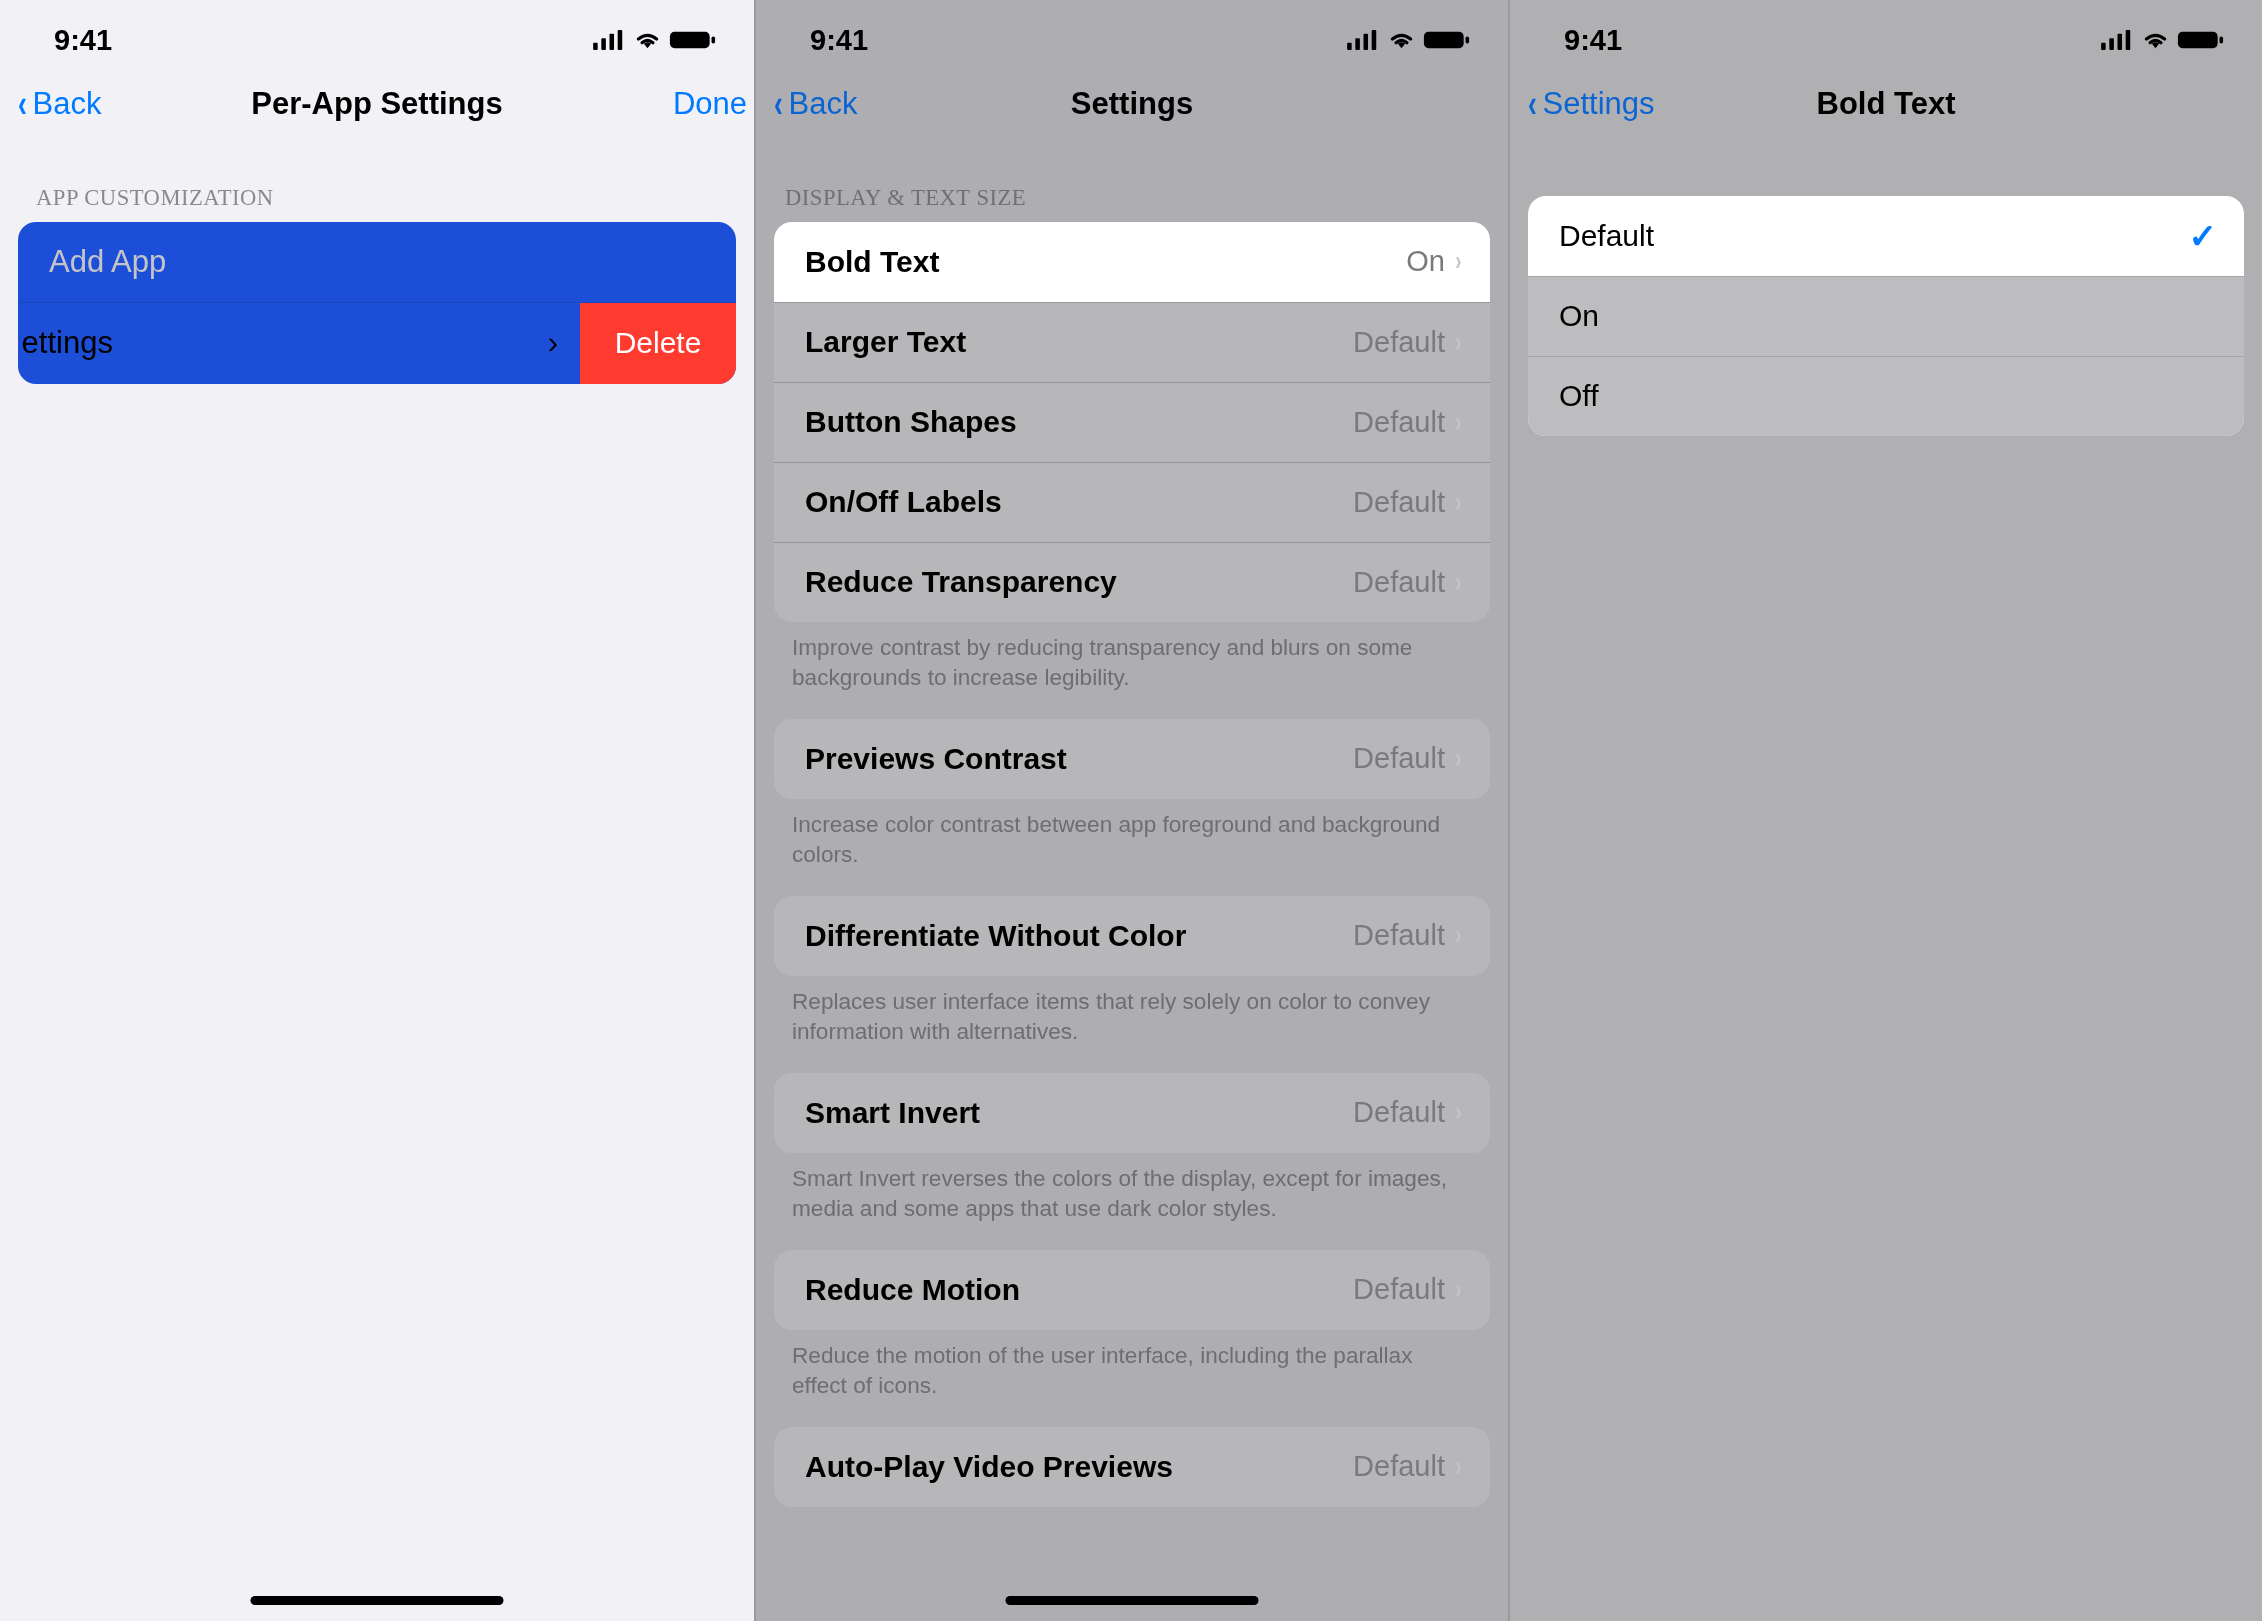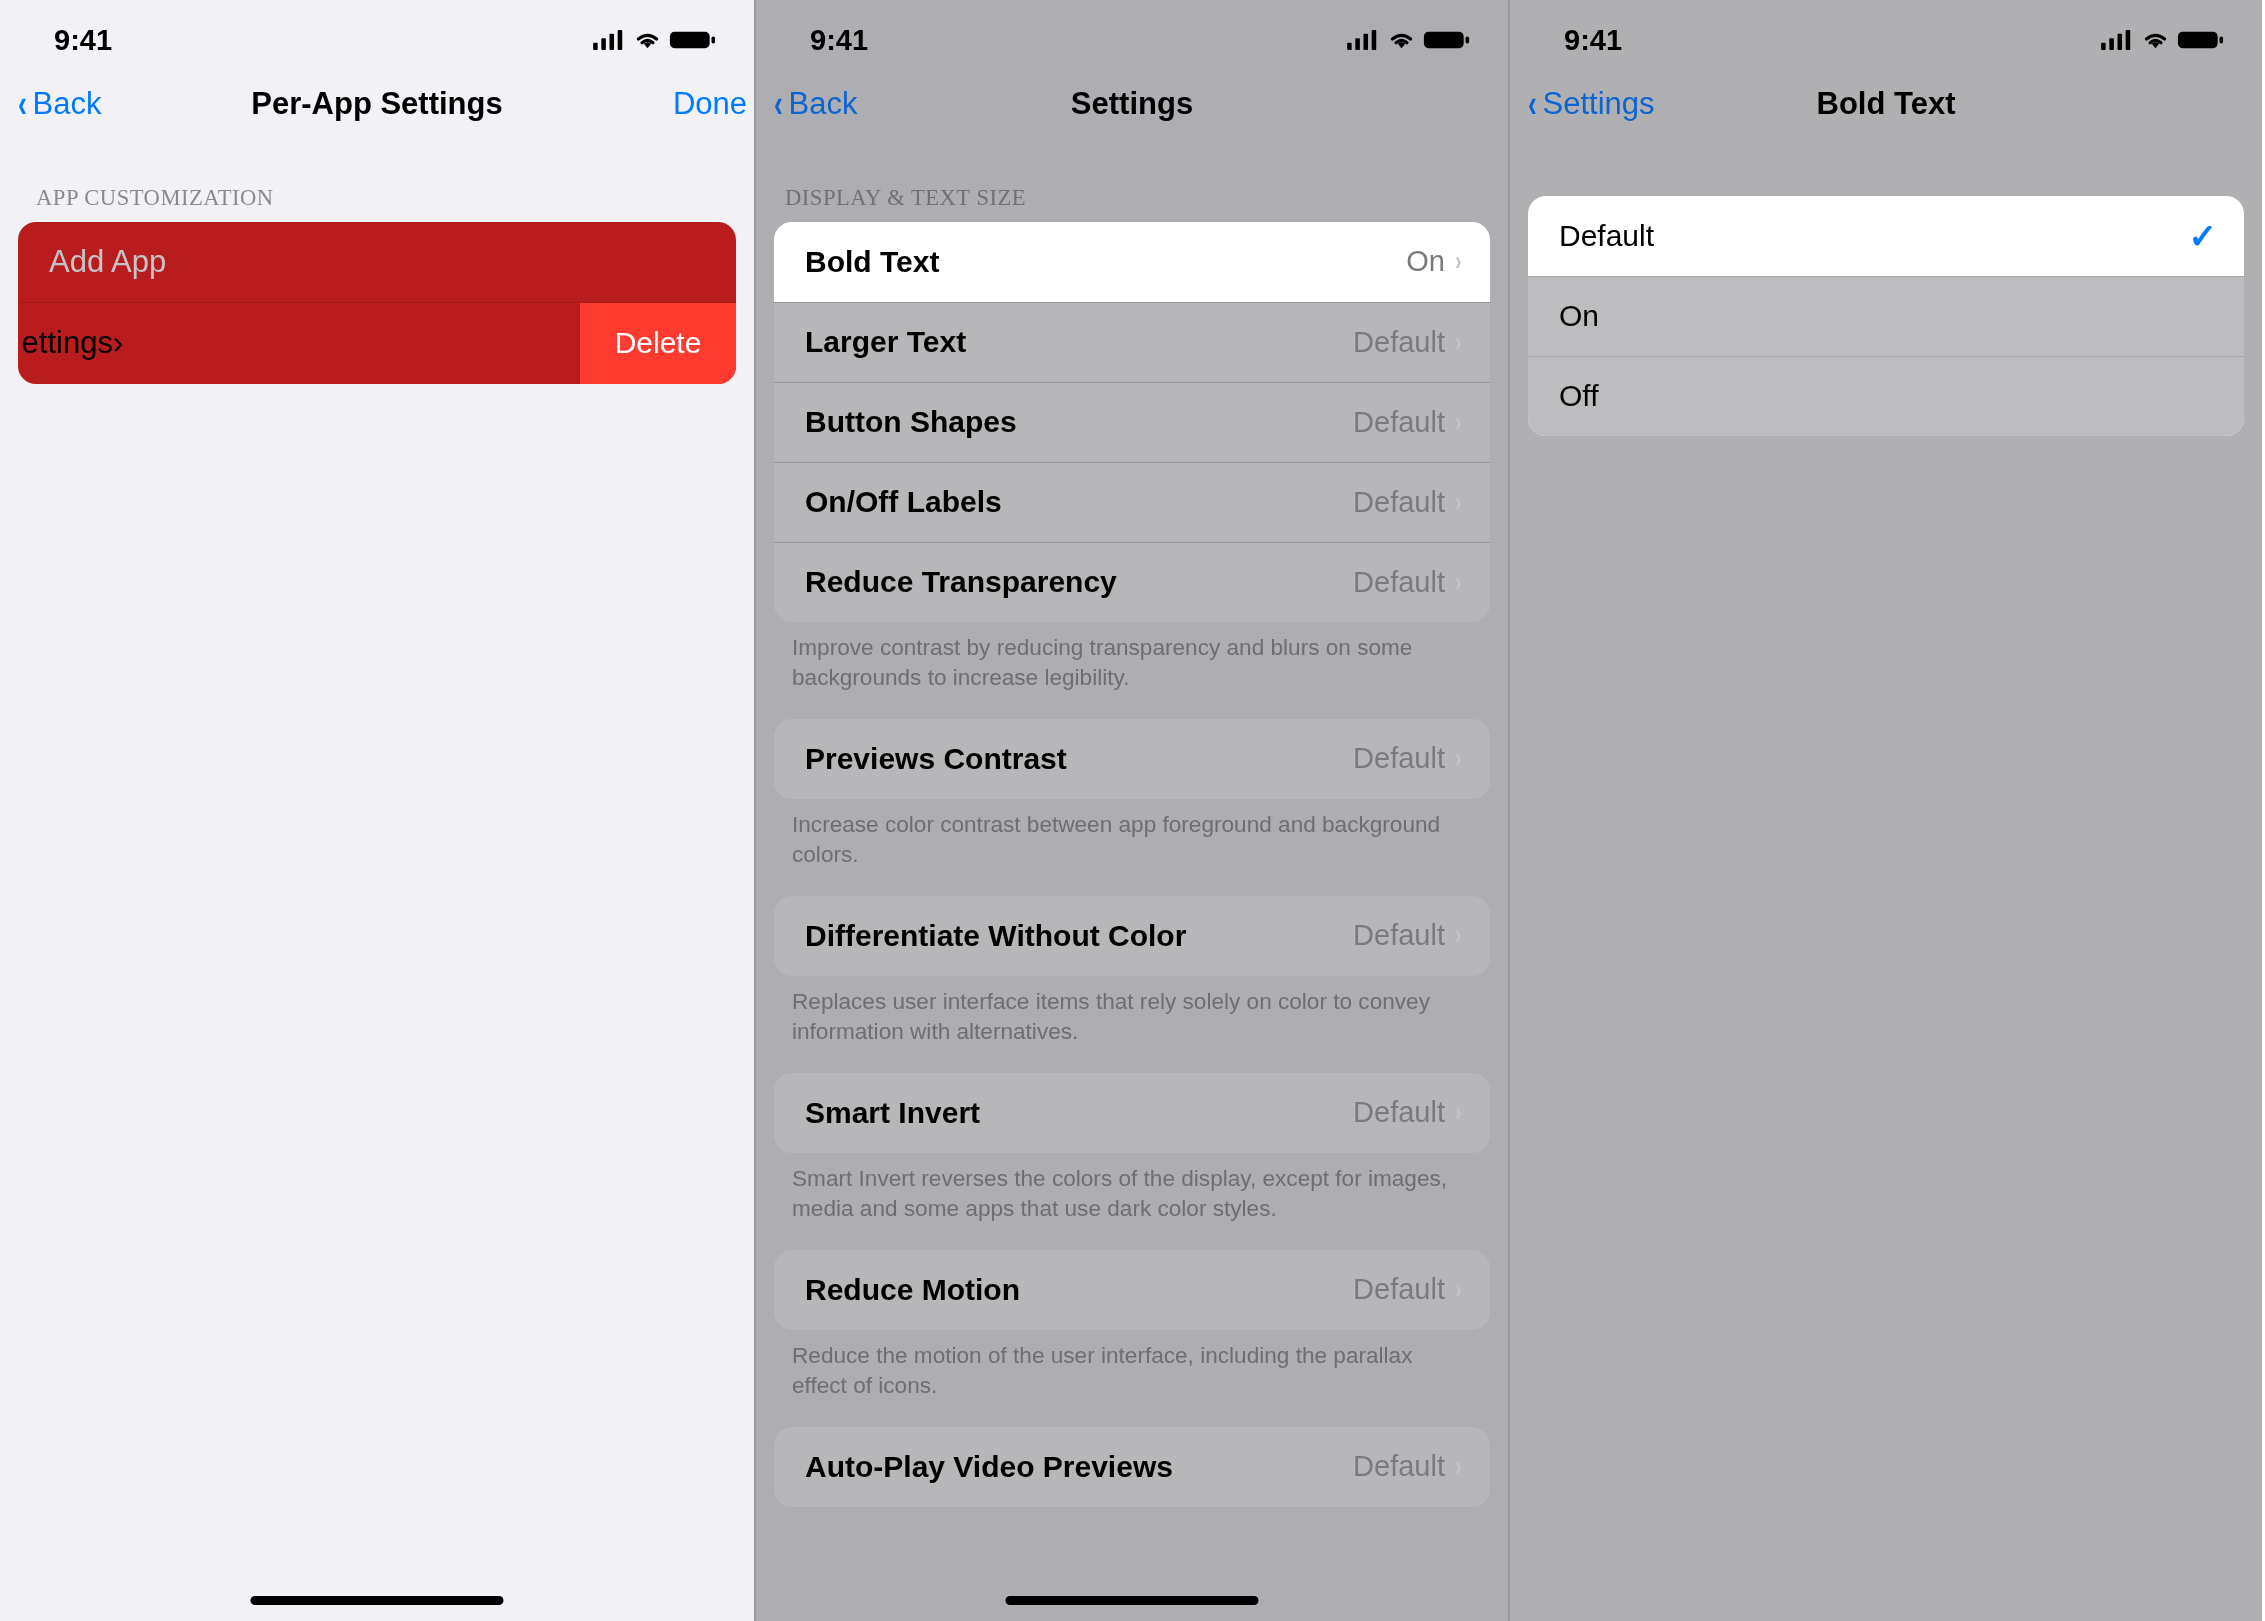--- a/index.html
+++ b/index.html
@@ -105,30 +105,30 @@
 
   .footer-note {
     font-size:22.6px;
     line-height:1.35;
     color:#707073;
     padding:11px 36px 25px 36px;
   }
   .phone.dim .footer-note { color:#6e6e71; }
 
   
-  .swipe-group { margin:0 18px; border-radius:18px; background:#b91c1c; overflow:hidden; }
+  .swipe-group { margin:0 18px; border-radius:18px; background:#1d4ed8; overflow:hidden; }
   .swipe-row { display:flex; align-items:stretch; height:81px; }
   .swipe-placeholder {
     flex:1; display:flex; align-items:center; padding-left:31px;
     color:#c5c5c8; font-size:31px;
     border-bottom:0.9px solid rgba(0,0,0,0.1);
   }
   .swipe-main { display:flex; height:81px; }
   .swipe-label {
-    flex:1; display:flex; align-items:center; 
+    flex:1; display:flex; align-items:center; justify-content:space-between;
     padding:0 22px 0 3.6px; font-size:31px; color:#000;
   }
   .swipe-label-text { overflow:hidden; }
   .swipe-delete {
     width:156px; background:#ff3b30; color:#fff;
     display:flex; align-items:center; justify-content:center;
     font-size:30px; font-weight:500;
   }
 
   

